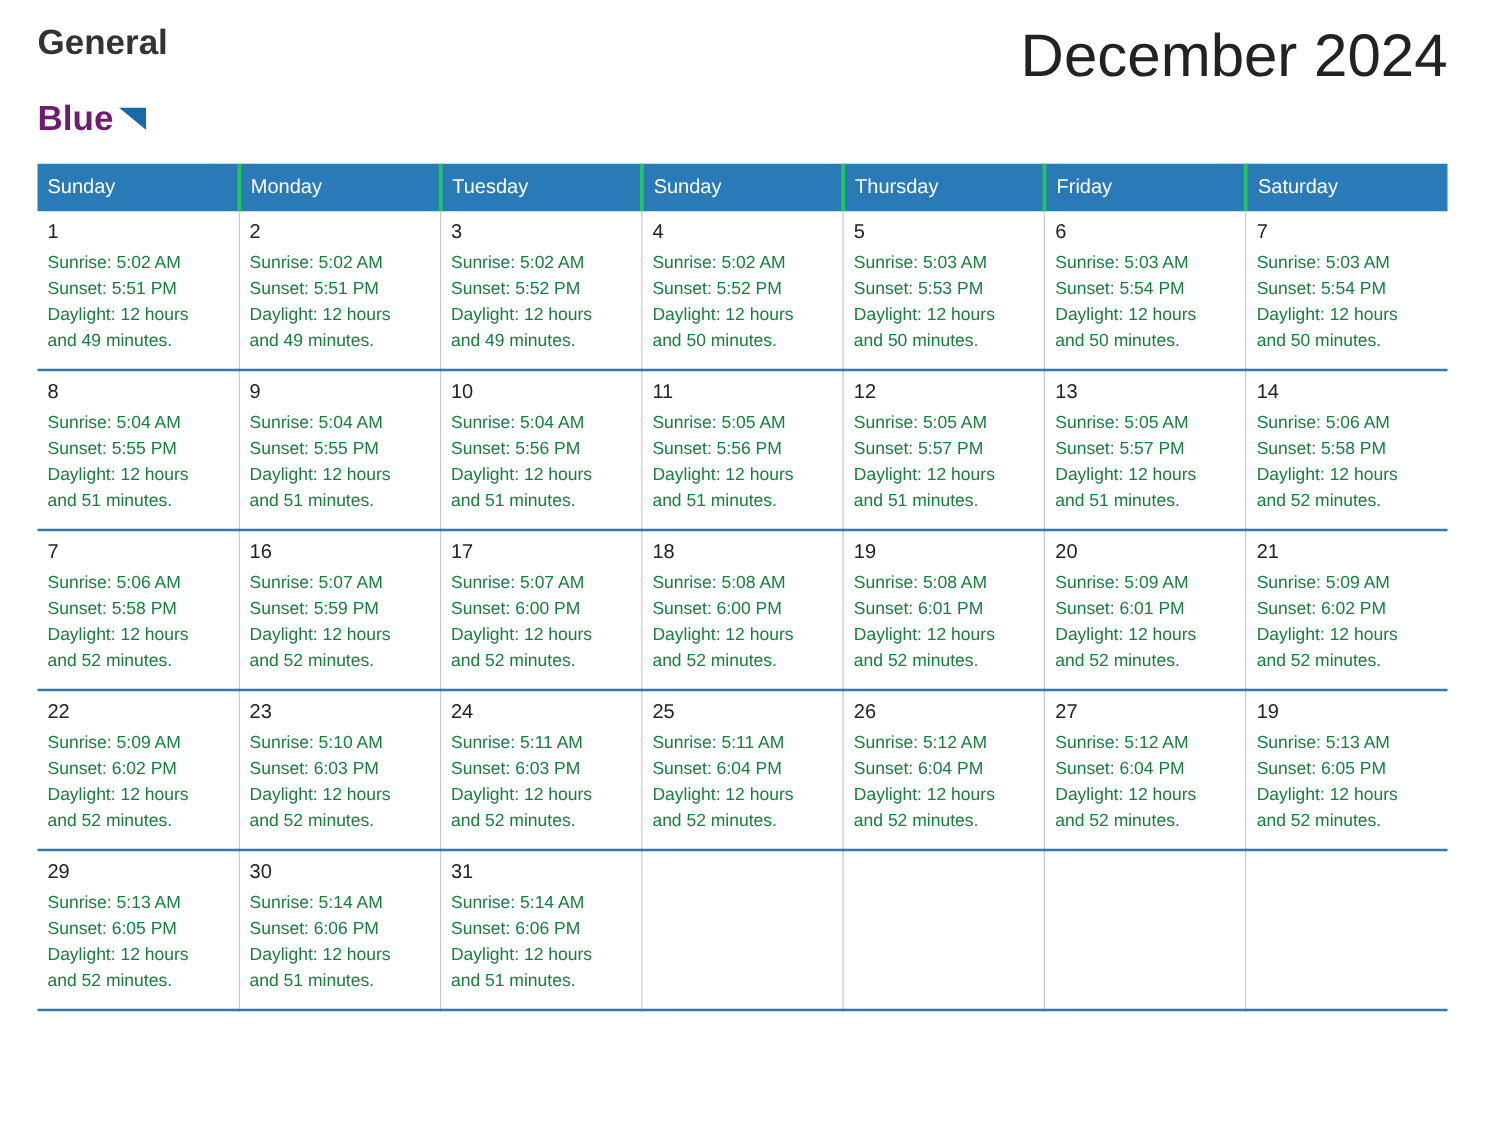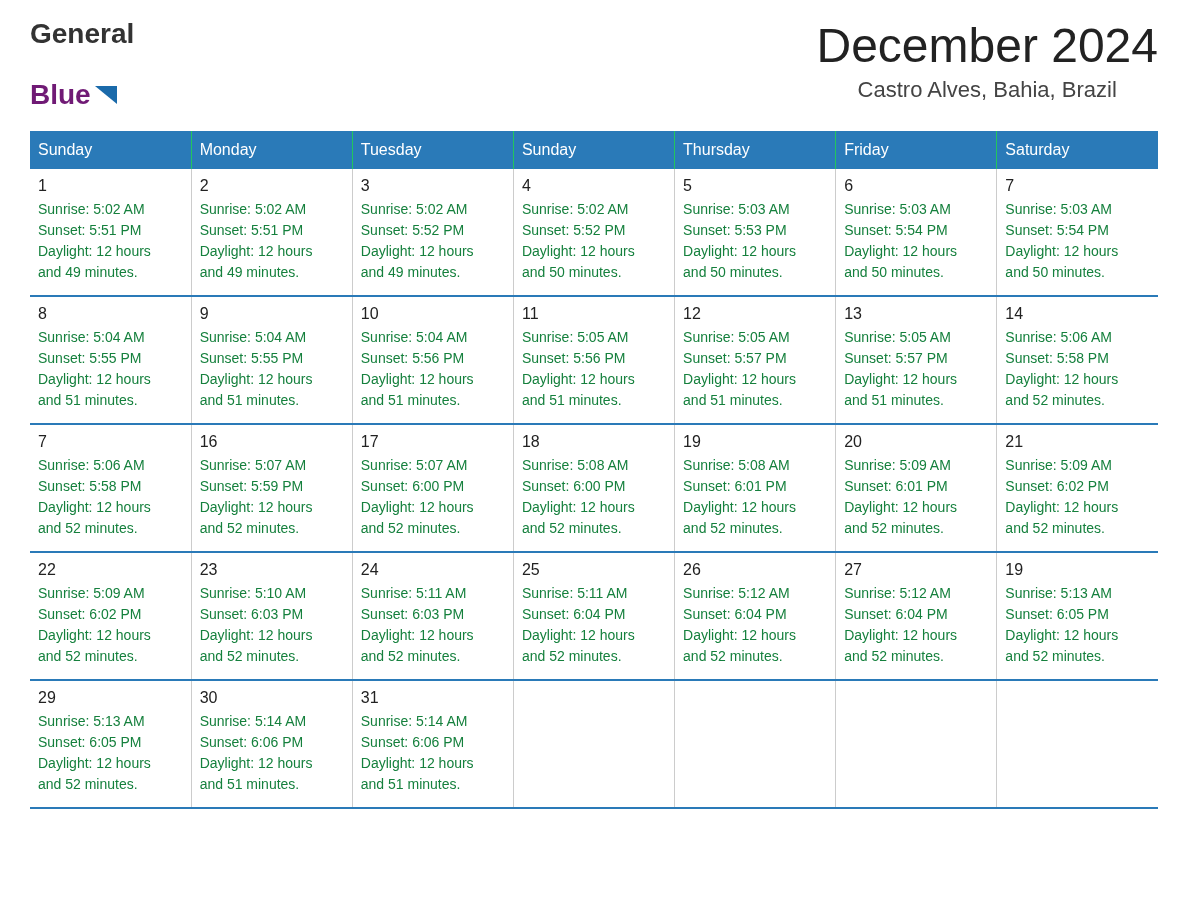--- a/index.html
+++ b/index.html
@@ -29,21 +29,21 @@
       line-height: 1;
     }
     .logo-blue {
       font-size: 28px;
       font-weight: bold;
       color: #701a75;
       display: flex;
       align-items: center;
     }
     .title-area {
-      text-align: center;
+      text-align: right;
     }
     .month-title {
       font-size: 48px;
       font-weight: normal;
       color: #222;
       line-height: 1.1;
     }
     .location {
       font-size: 22px;
       color: #444;
@@ -56,21 +56,21 @@
     }
     thead tr {
       background-color: #2a7ab8;
       color: #fff;
     }
     thead th {
       padding: 10px 8px;
       text-align: left;
       font-size: 16px;
       font-weight: normal;
-      border-right: 1px solid #22c55e;
+      border-right: 3px solid #22c55e;
     }
     thead th:last-child {
       border-right: none;
     }
     tbody tr {
       vertical-align: top;
       border-bottom: 2px solid #2a7ab8;
     }
     tbody td {
       padding: 8px 8px 12px 8px;
@@ -108,21 +108,20 @@
         <div style="display:inline-block; margin-left:4px; vertical-align:middle;">
           <svg width="22" height="18" viewBox="0 0 22 18">
             <polygon points="0,0 22,0 22,18" fill="#1a6aaa"></polygon>
           </svg>
         </div>
       </div>
     </div>
   </div>
   <div class="title-area">
     <div class="month-title">December 2024</div>
-    <div class="location">Castro Alves, Bahia, Brazil</div>
   </div>
 </div>
 
 <table>
   <thead>
     <tr>
       <th>Sunday</th>
       <th>Monday</th>
       <th>Tuesday</th>
       <th>Sunday</th>

